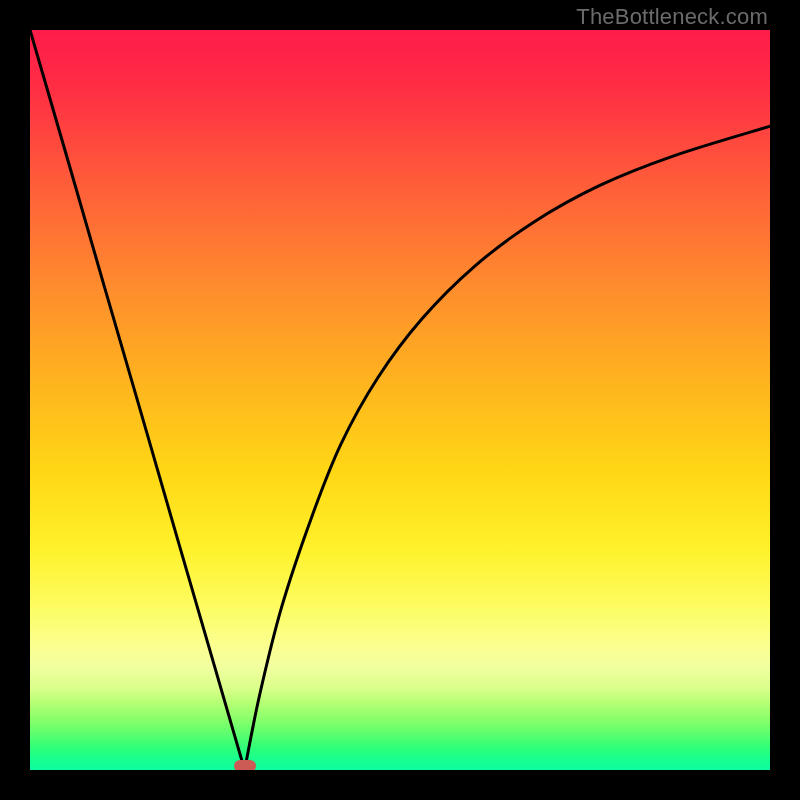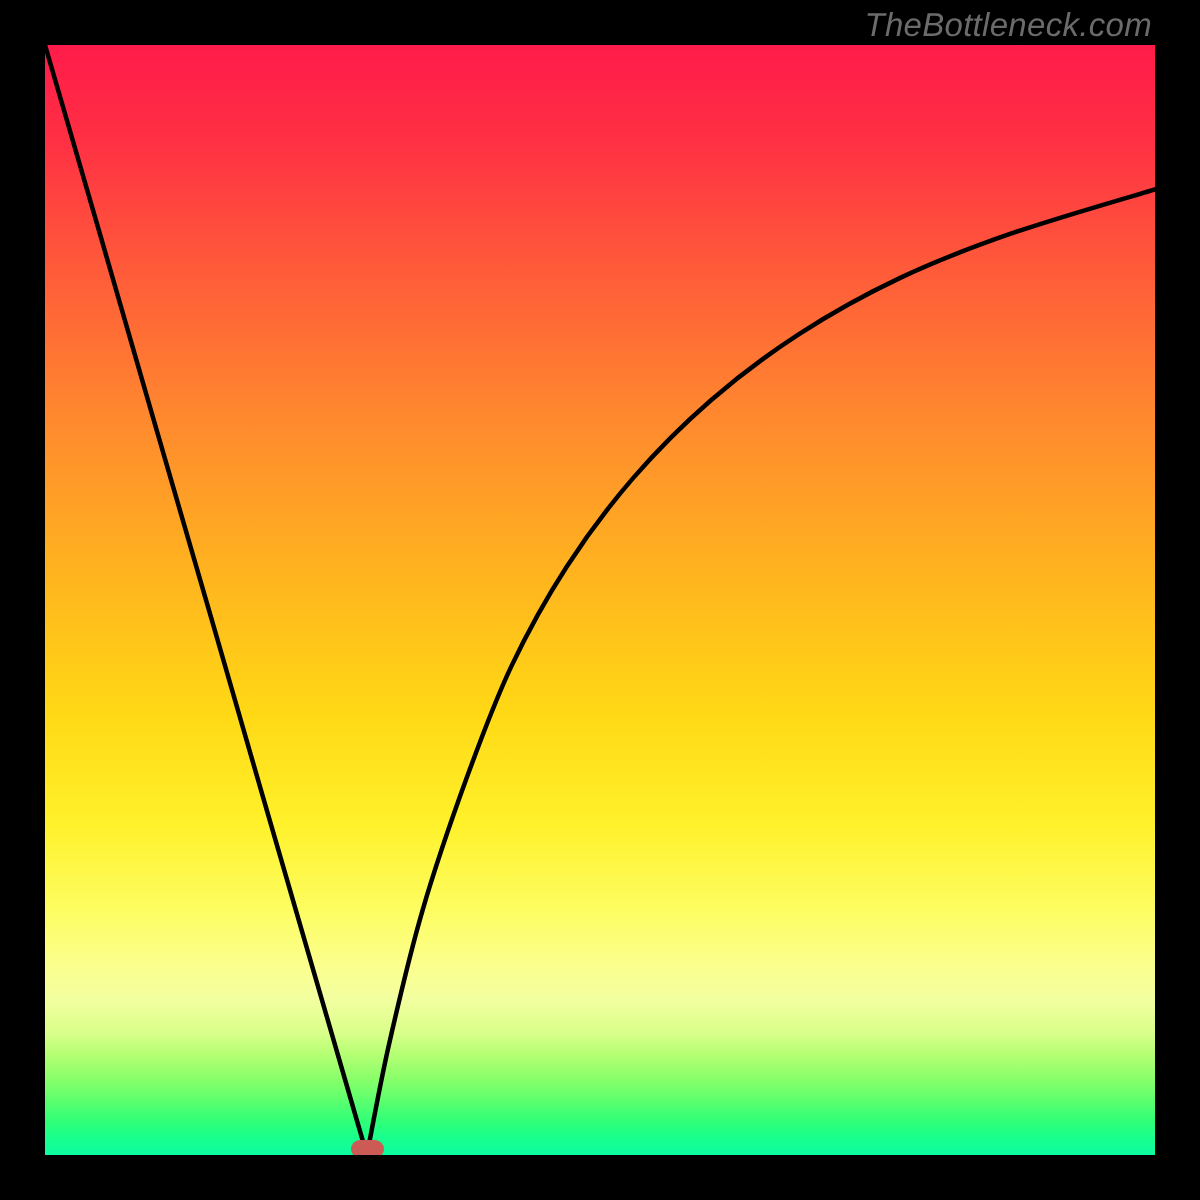--- a/index.html
+++ b/index.html
@@ -46,21 +46,20 @@
   }
   .watermark {
     position: absolute;
     top: 4px;
     right: 32px;
     color: #6b6b6b;
     font-size: 22px;
     font-weight: 500;
     letter-spacing: 0.2px;
     user-select: none;
-    font-style: italic;
   }
   svg.curve {
     position: absolute;
     left: 0; top: 0;
     width: 740px;
     height: 740px;
     overflow: visible;
   }
   .marker {
     position: absolute;

